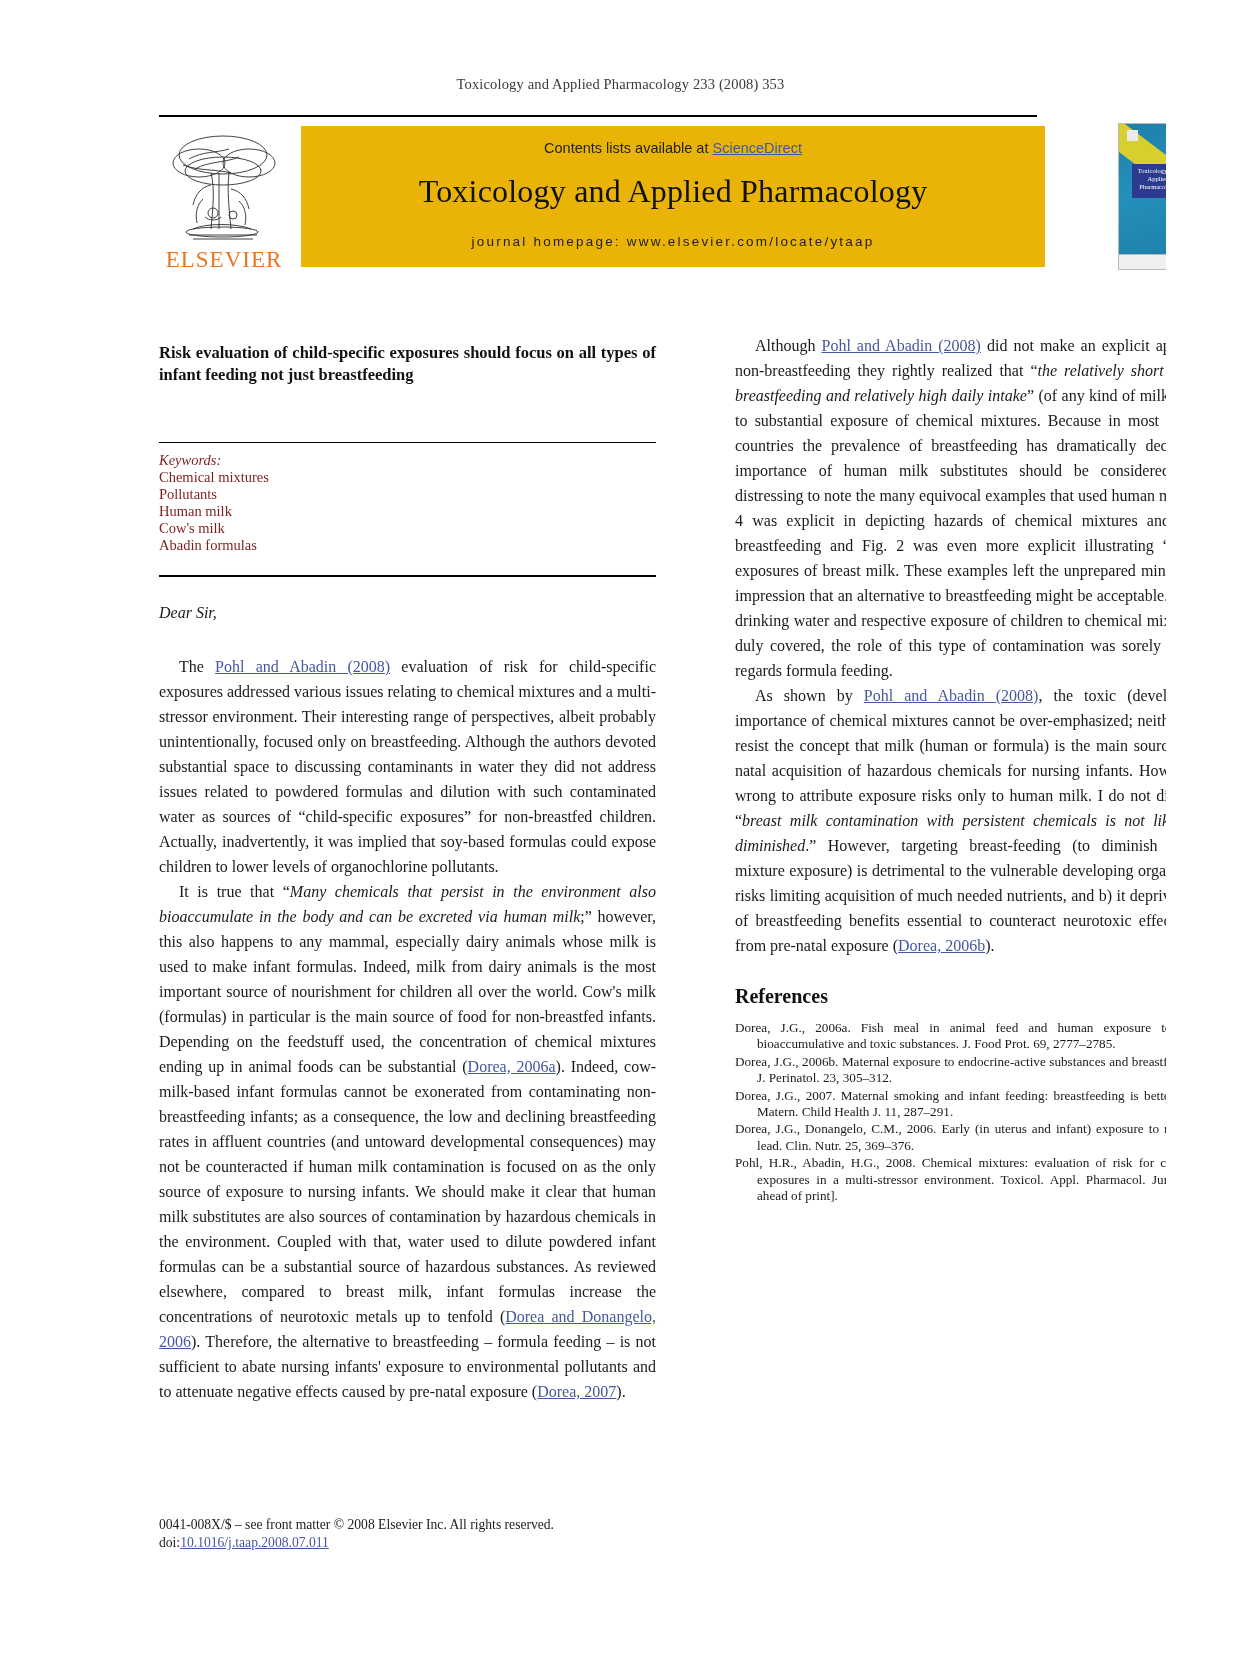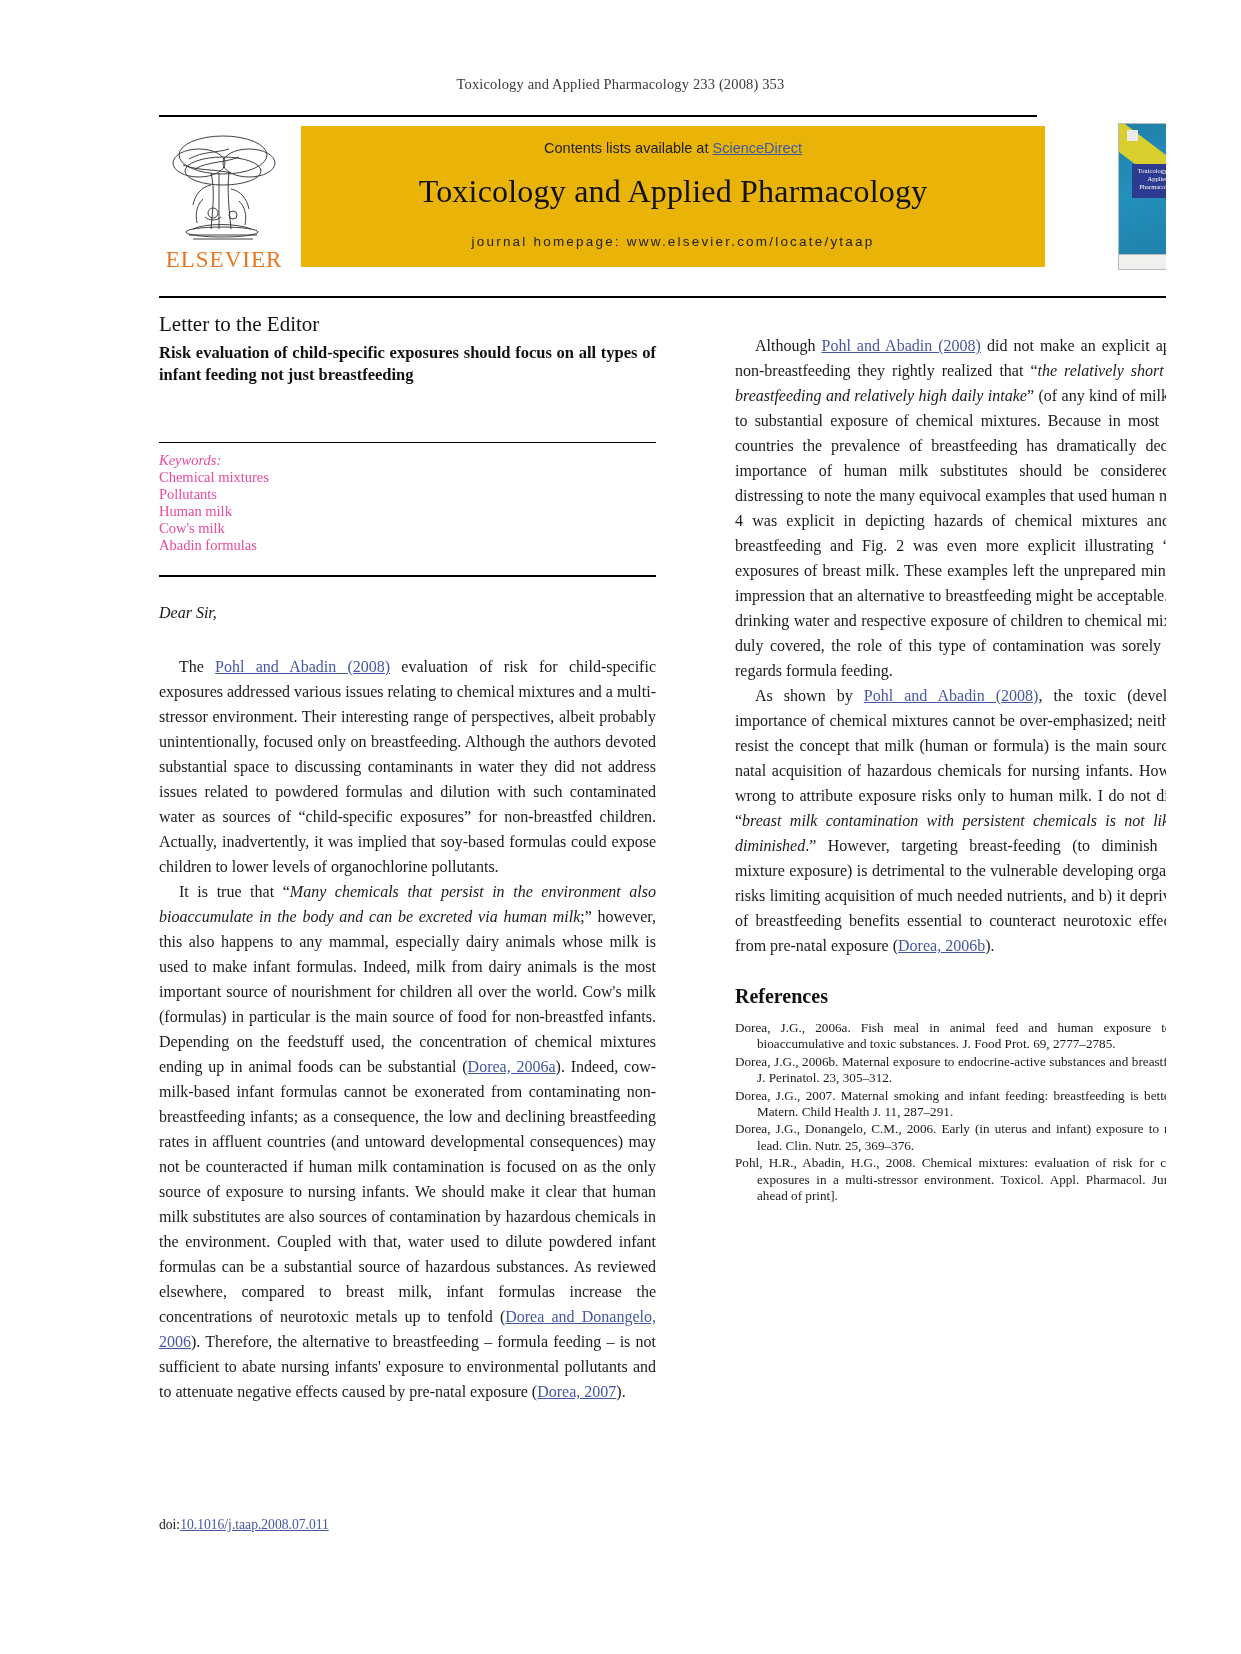--- a/index.html
+++ b/index.html
@@ -221,21 +221,21 @@
   .kw-rule {
     width: 100%;
     height: 1px;
     background: #000;
     margin-top: 56px;
   }
   .keywords {
     margin-top: 9px;
     font-size: 14.5px;
     line-height: 17px;
-    color: #ec4899;
+    color: #7f1d1d;
   }
   .keywords .kw-label {
     font-style: italic;
   }
   .kw-rule-bottom {
     width: 100%;
     height: 2px;
     background: #000;
     margin-top: 21px;
   }
@@ -354,24 +354,20 @@
 
     <div class="cover-thumb">
       <div class="cover-band"></div>
       <div class="cover-sq"></div>
       <div class="cover-taap">T<br>A<br>A<br>P</div>
       <div class="cover-box">Toxicology and Applied Pharmacology</div>
       <div class="cover-bottom"></div>
     </div>
   </div>
 
-  <div class="letter-head">
-    <div class="rule-top"></div>
-    <div class="letter-label">Letter to the Editor</div>
-  </div>
 
   <div class="col-left">
 
     <div class="art-title">Risk evaluation of child-specific exposures should focus on all types of infant feeding not just breastfeeding</div>
 
     <div class="kw-rule"></div>
 
     <div class="keywords">
       <div class="kw-label">Keywords:</div>
       <div>Chemical mixtures</div>
@@ -403,16 +399,17 @@
     <div class="ref-item">Dorea, J.G., 2006b. Maternal exposure to endocrine-active substances and breastfeeding. Am. J. Perinatol. 23, 305–312.</div>
     <div class="ref-item">Dorea, J.G., 2007. Maternal smoking and infant feeding: breastfeeding is better and safer. Matern. Child Health J. 11, 287–291.</div>
     <div class="ref-item">Dorea, J.G., Donangelo, C.M., 2006. Early (in uterus and infant) exposure to mercury and lead. Clin. Nutr. 25, 369–376.</div>
     <div class="ref-item">Pohl, H.R., Abadin, H.G., 2008. Chemical mixtures: evaluation of risk for child-specific exposures in a multi-stressor environment. Toxicol. Appl. Pharmacol. Jun 31. [Epub ahead of print].</div>
 
 
 
   </div>
 
   <div class="footer">
+    <div>0041-008X/$ – see front matter © 2008 Elsevier Inc. All rights reserved.</div>
     <div><span>doi:</span><a class="doi-link" href="#">10.1016/j.taap.2008.07.011</a></div>
   </div>
 
 </div>
 
 </body></html>

